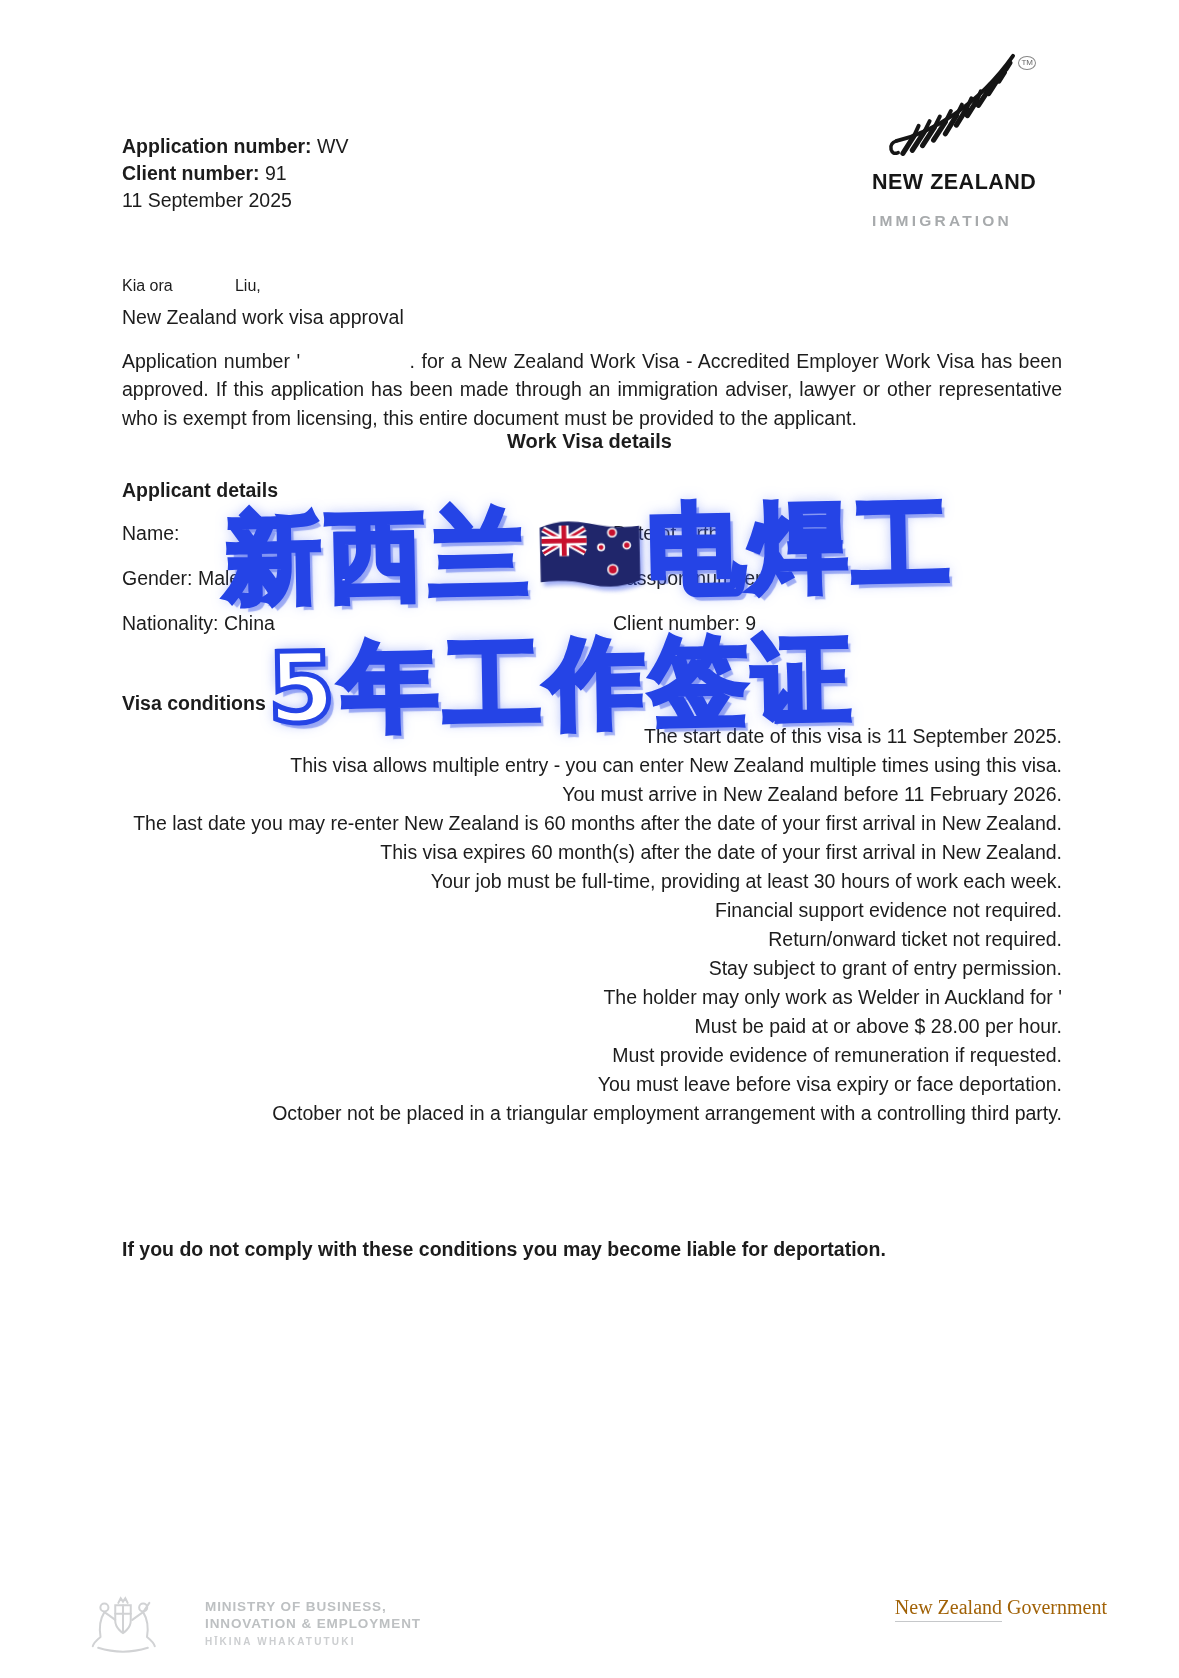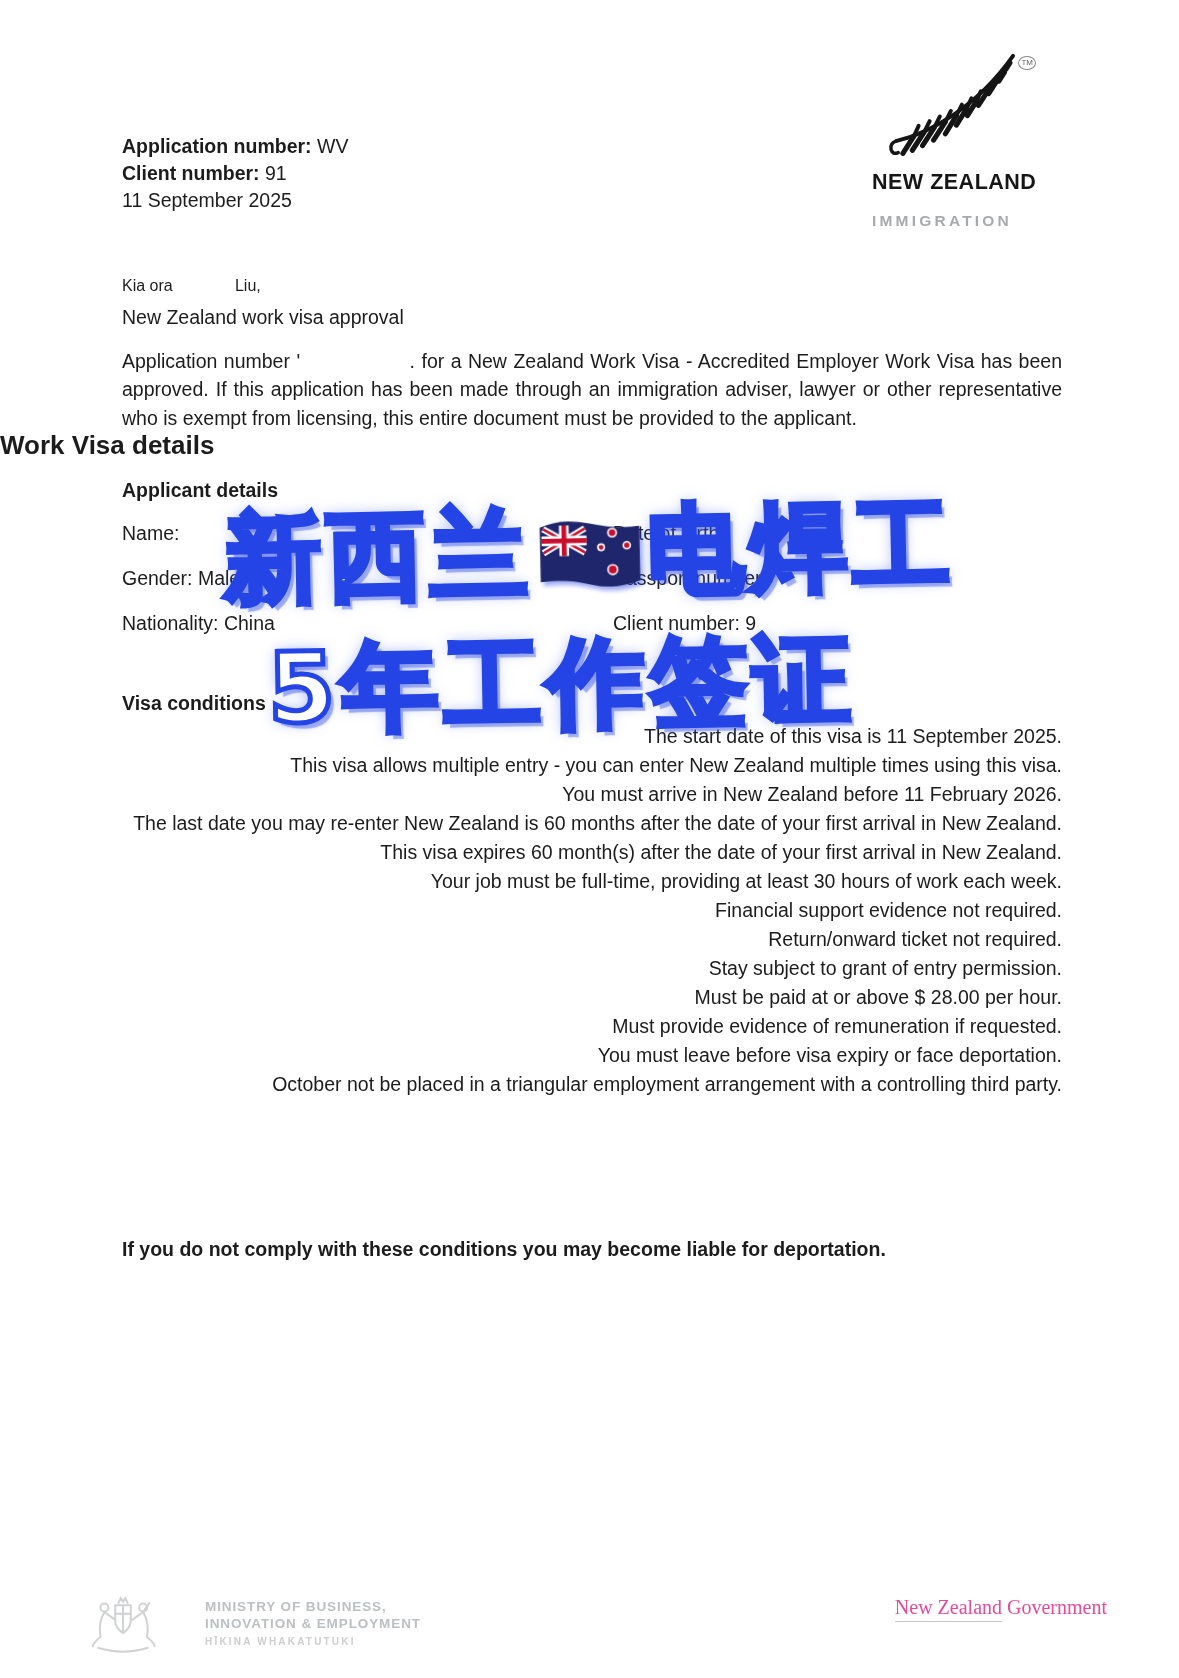--- a/index.html
+++ b/index.html
@@ -19,21 +19,21 @@
   .logo{position:absolute;left:872px;top:48px;width:166px;text-align:left;}
   .logo .fern{display:block;margin:0 0 4px 14px;}
   .logo .tm{position:absolute;right:2px;top:8px;font-size:8px;color:#666;border:1px solid #888;border-radius:50%;padding:2px 2px;line-height:8px;}
   .logo .brand{font-weight:bold;font-size:21.5px;letter-spacing:.5px;color:#161616;}
   .logo .sub{font-size:15.5px;letter-spacing:3.2px;color:#a7aaac;font-weight:bold;margin-top:17px;}
   
   .greeting{position:absolute;left:122px;top:253px;font-size:16px;margin-top:24px;}
   .approval{position:absolute;left:122px;top:303px;width:940px;font-size:19.5px;line-height:28.5px;}
   .approval .h{font-weight:normal;margin-bottom:15px;}
   .approval .p{text-align:justify;}
-  .wvd-title{position:absolute;left:0;top:430px;width:1179px;text-align:left;font-weight:bold;font-size:26px;}
+  .wvd-title{position:absolute;left:0;top:430px;width:1179px;text-align:center;font-weight:bold;font-size:20px;}
   .applicant-title{position:absolute;left:122px;top:479px;font-weight:bold;font-size:19.5px;}
   .frow{position:absolute;left:122px;width:940px;font-size:19.5px;}
   .frow .rcol{position:absolute;left:491px;top:0;}
   .frow1{top:522px;} .frow2{top:567px;} .frow3{top:612px;}
   
   .wm{
     position:absolute;z-index:30;white-space:nowrap;
     font-weight:900;font-size:97px;letter-spacing:6px;
     color:#ffffff;
     -webkit-text-stroke:5px #2544e6;
@@ -46,21 +46,21 @@
   
   .vc-title{position:absolute;left:122px;top:692px;font-weight:bold;font-size:19.5px;}
   .conditions{position:absolute;left:122px;top:722px;width:940px;font-size:19.5px;line-height:29px;text-align:right;}
   .warning{position:absolute;left:122px;top:1238px;width:940px;font-weight:bold;font-size:19.5px;}
   
   .footer-left{position:absolute;left:75px;top:1592px;display:flex;align-items:flex-start;gap:20px;}
   .coat{margin-right:14px;opacity:.85;}
   .mbie{padding-top:6px;}
   .mbie .l1,.mbie .l2{font-size:13.5px;font-weight:bold;letter-spacing:.9px;color:#bdc0c2;line-height:17px;}
   .mbie .l3{font-size:10px;letter-spacing:2.2px;color:#ccced0;margin-top:4px;font-weight:bold;}
-  .nzgovt{position:absolute;right:72px;top:1596px;font-family:"Liberation Serif", serif;font-size:20px;color:#ec4899;}
+  .nzgovt{position:absolute;right:72px;top:1596px;font-family:"Liberation Serif", serif;font-size:20px;color:#a16207;}
   .nzgovt .u{border-bottom:1.5px solid #c6c8ca;padding-bottom:3px;}
 </style>
 </head>
 <body>
 
 <div class="page">
 
   <div class="meta">
     <div>
       <span class="lbl">Application number:</span>
@@ -178,20 +178,21 @@
       <div class="cond-line">This visa expires 60 month(s) after the date of your first arrival in New Zealand.</div>
 
       <div class="cond-line">Your job must be full-time, providing at least 30 hours of work each week.</div>
 
       <div class="cond-line">Financial support evidence not required.</div>
 
       <div class="cond-line">Return/onward ticket not required.</div>
 
       <div class="cond-line">Stay subject to grant of entry permission.</div>
 
+      <div class="cond-line">The holder may only work as Welder in Auckland for '</div>
 
       <div class="cond-line">Must be paid at or above $ 28.00 per hour.</div>
 
       <div class="cond-line">Must provide evidence of remuneration if requested.</div>
 
       <div class="cond-line">You must leave before visa expiry or face deportation.</div>
 
       <div class="cond-line">October not be placed in a triangular employment arrangement with a controlling third party.</div>
     </div>
 

